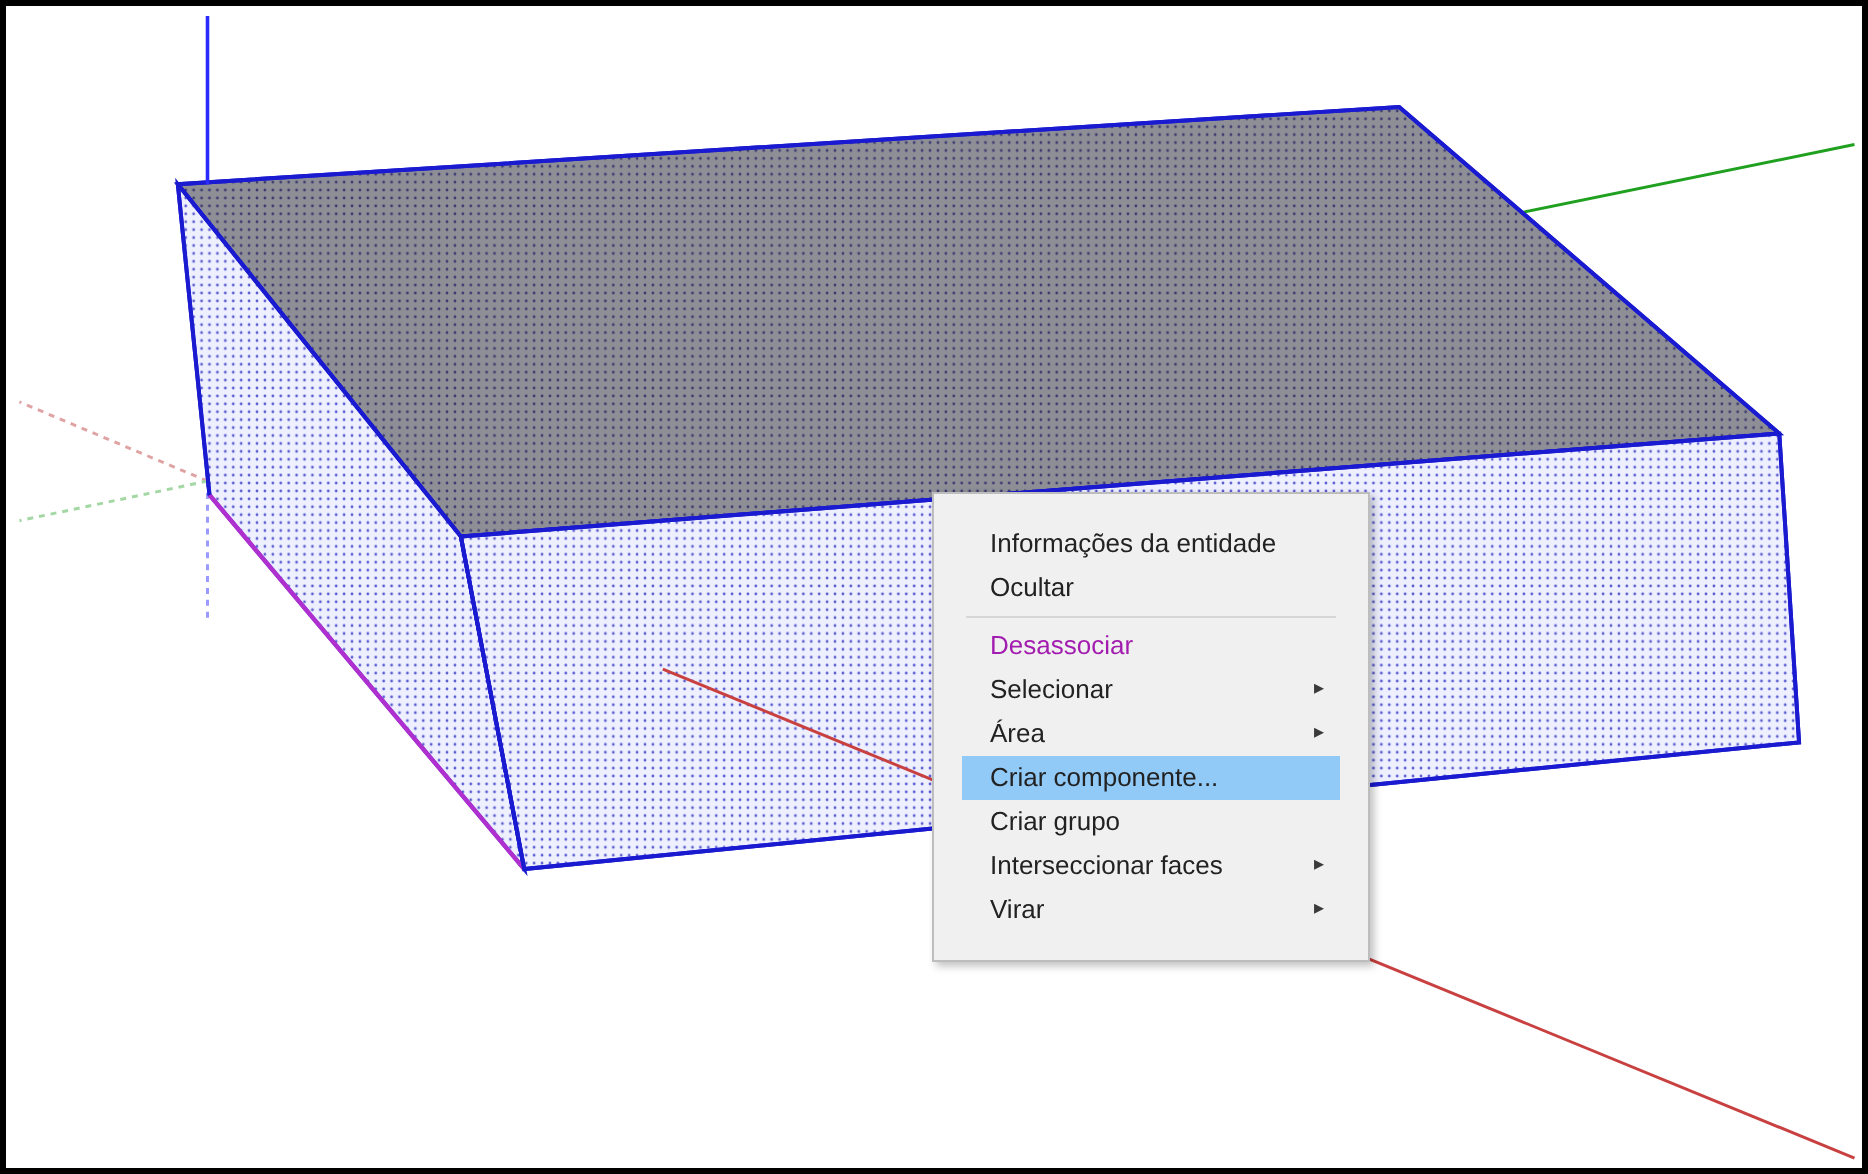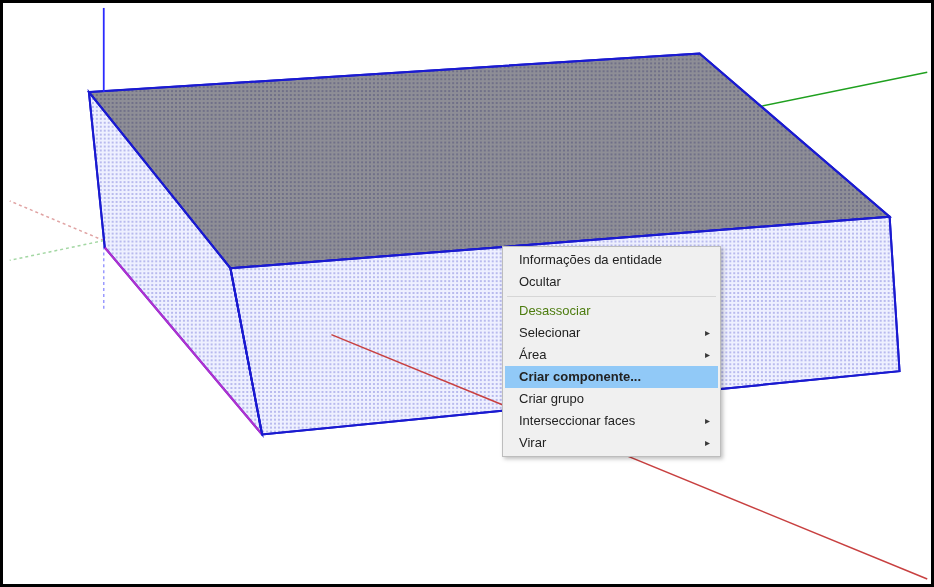--- a/index.html
+++ b/index.html
@@ -29,39 +29,37 @@
     height: 100%;
   }
   .context-menu {
     position: absolute;
     left: 463px;
     top: 243px;
     width: 219px;
     background: #f0f0f0;
     border: 1px solid #bdbdbd;
     box-shadow: 2px 2px 4px rgba(0,0,0,0.25);
-    padding: 2px;
+    padding: 14px;
     box-sizing: border-box;
-    margin-left: 36px;
   }
   .menu-item {
     position: relative;
     height: 22px;
     line-height: 22px;
     padding: 0 18px 0 14px;
     color: #222;
     cursor: default;
     white-space: nowrap;
   }
   .menu-item.highlight {
     background: #91c9f7;
-    font-weight: bold;
   }
   .menu-item.disabled {
-    color: #4d7c0f;
+    color: #a21caf;
   }
   .menu-sep {
     height: 1px;
     background: #d6d6d6;
     margin: 3px 2px;
   }
   .submenu-arrow {
     position: absolute;
     right: 8px;
     top: 0;

